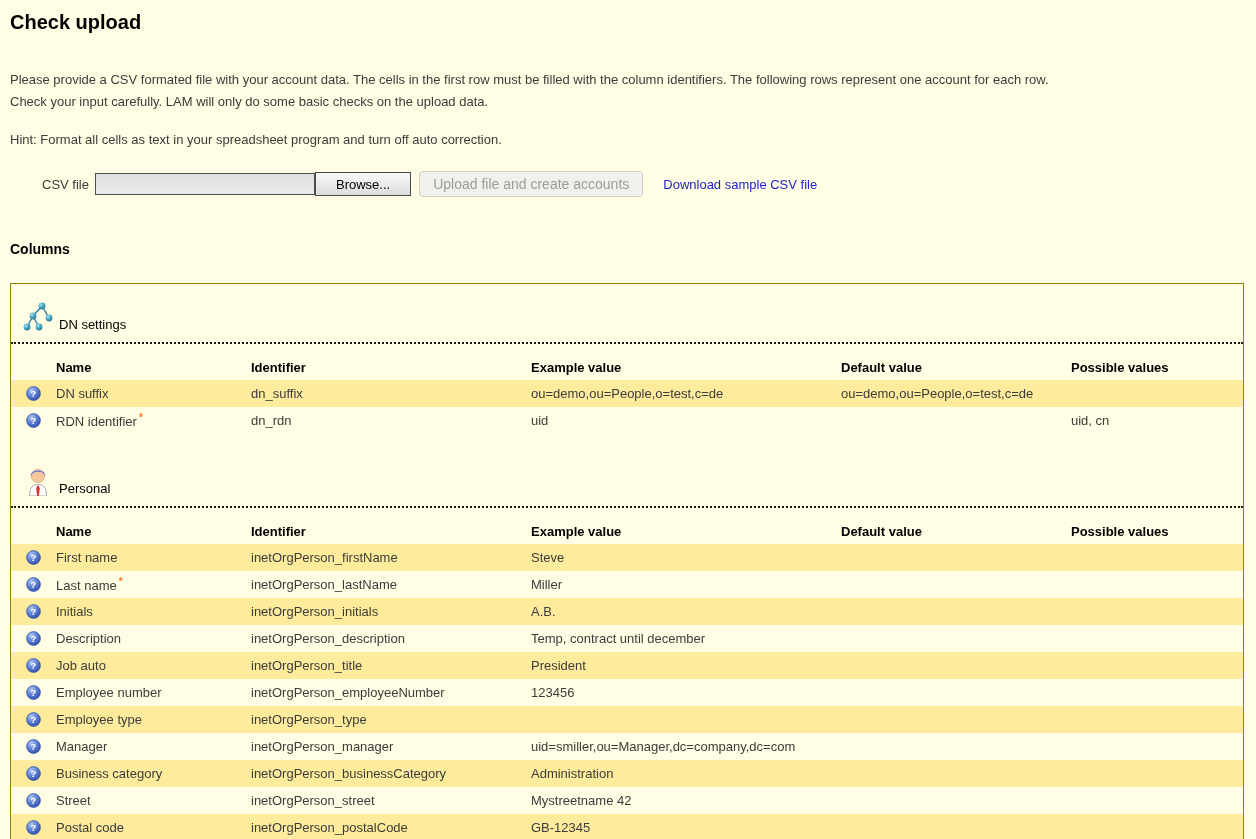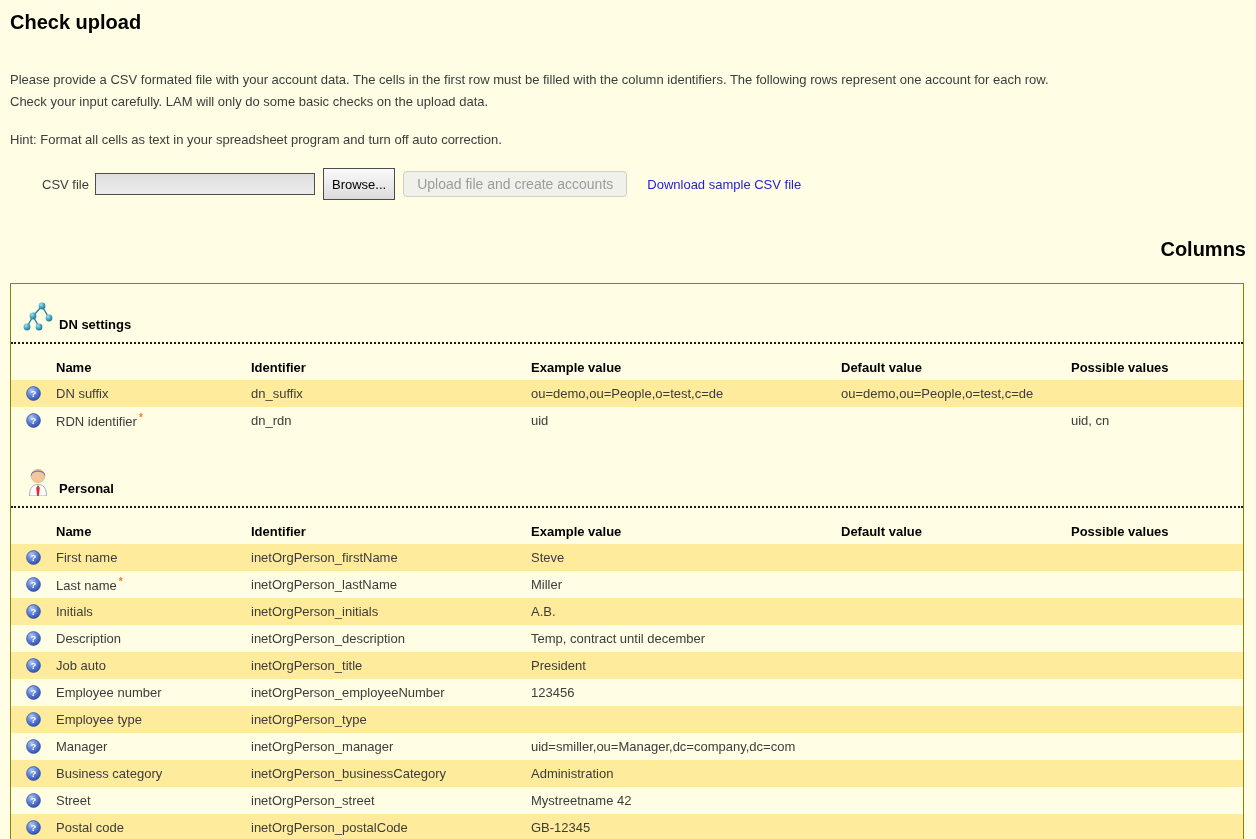--- a/index.html
+++ b/index.html
@@ -14,46 +14,46 @@
   p.intro{margin:35px 0 4px 0;line-height:22px;}
   p.hint{margin:16px 0 0 0;line-height:22px;}
   .csv-row{margin-top:20px;display:flex;align-items:center;height:26px;}
   .csv-label{margin-right:6px;margin-left:32px;}
   .filebox{
     width:218px;height:20px;display:inline-block;
     background:linear-gradient(#DFDFDF,#ECECEC);
     border:1px solid #4E4E4E;
   }
   .browse-btn{
-    margin-left:8px;height:32px;padding:0 8px;font-size:13px;color:#000;
+    margin-left:0;height:24px;padding:0 20px;font-size:13px;color:#000;
     background:linear-gradient(#FAFAFA,#DBDBDB);
     border:1px solid #4A4A4A;border-radius:0;
     font-family:inherit;
   }
   .upload-btn{
     margin-left:8px;height:26px;padding:0 13px;font-size:14px;
     color:#9B9B9B;background:#F1F1EC;
     border:1px solid #CFCFC4;border-radius:4px;
     font-family:inherit;
   }
   a.dl-link{margin-left:20px;color:var(--link-blue,#2323CE);text-decoration:none;}
-  h1.columns{font-size:20px;line-height:24px;margin:40px 0 0 0;color:#000;font-weight:bold;text-align:right;}
+  h1.columns{font-size:14px;line-height:24px;margin:40px 0 0 0;color:#000;font-weight:bold;}
   .box{
     margin-top:22px;width:1232px;
     border:1px solid var(--box-border,#8A8400);
     padding:0 0 20px 0;
   }
   .section{padding-top:16px;}
   .section + .section{padding-top:30px;}
   .sec-head{
     display:flex;align-items:flex-end;gap:5px;
     padding:0 1px 10px 11px;
     border-bottom:2px dotted #1A1A1A;
   }
-  .sec-title{font-weight:bold;color:#000;font-size:13px;line-height:14px;}
+  .sec-title{font-weight:normal;color:#000;font-size:13px;line-height:14px;}
   .sec-icon{width:32px;height:32px;display:inline-block;}
   .grid-row{
     display:grid;
     grid-template-columns:45px 195px 280px 310px 230px auto;
     align-items:center;
   }
   .grid-row.hdr{height:26px;margin-top:10px;font-weight:bold;color:#000;}
   .grid-row.data{height:27px;}
   .grid-row.data.hl{background:var(--row-highlight,#FEEC9C);}
   .cell{overflow:hidden;white-space:nowrap;}

